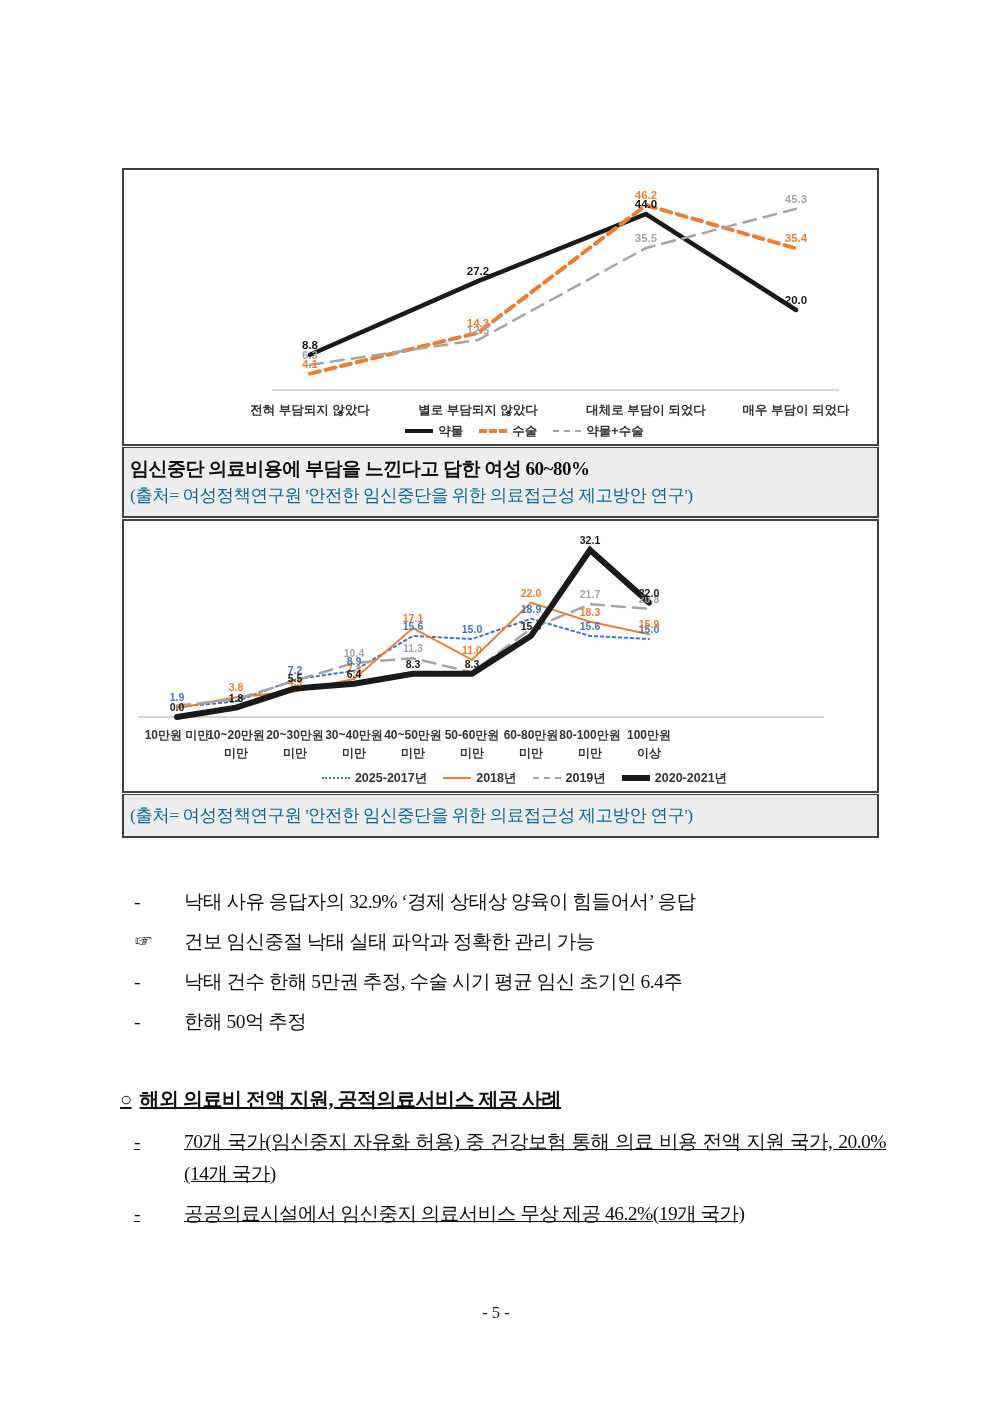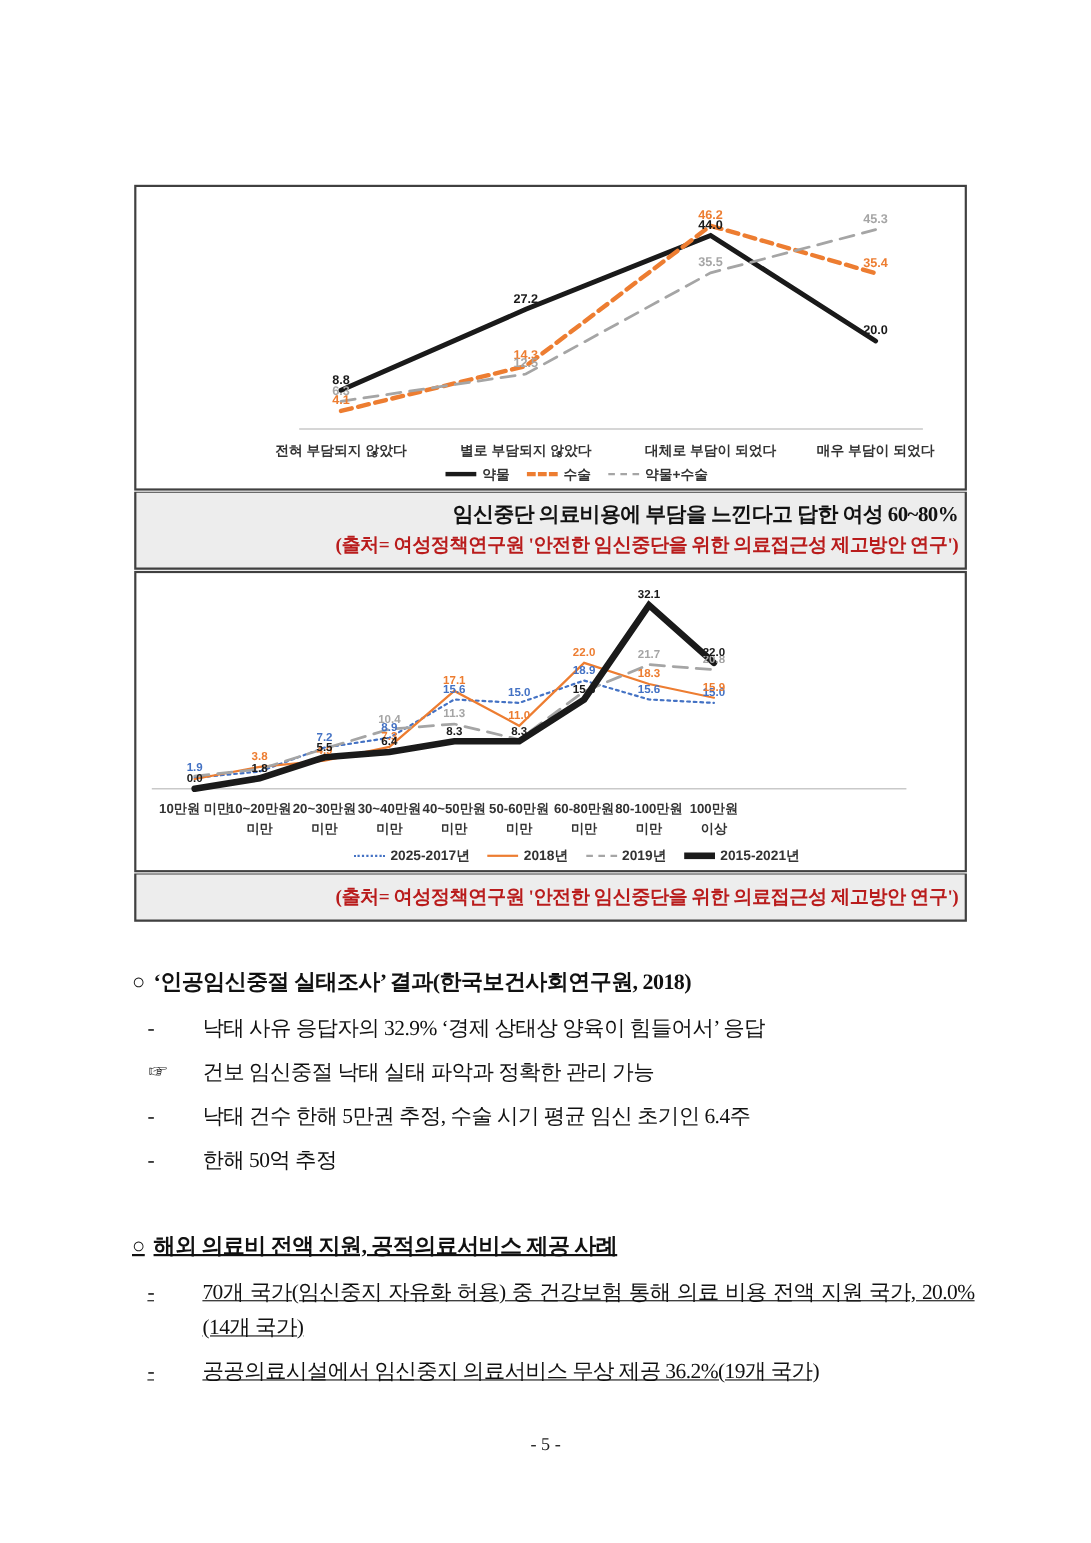--- a/index.html
+++ b/index.html
@@ -28,26 +28,26 @@
   .lm{display:inline-block; width:28px; height:0;}
   .lm-solid-thick{border-top:6px solid;}
   .lm-solid-bold{border-top:4px solid;}
   .lm-solid{border-top:2.5px solid;}
   .lm-dashed-thick{border-top:4px dashed;}
   .lm-long-dash{border-top:2.5px dashed;}
   .lm-dotted{border-top:2.5px dotted;}
   .caption-box{
     border:2px solid #404040; border-top-width:1px; margin-top:1px;
     background:#EDEDED; box-sizing:border-box; width:757px;
-    text-align:right; padding:7px 6px 8px 6px;
+    text-align:left; padding:7px 6px 8px 6px;
   }
   .caption-title{font-size:19px; line-height:27px; letter-spacing:-0.5px;}
   .caption-title span{font-weight:700;}
   .caption-title span.seg-normal{font-weight:400;}
-  .caption-source{font-size:17.5px; line-height:26px; letter-spacing:-0.5px; color:#b91c1c;font-weight:bold;}
+  .caption-source{font-size:17.5px; line-height:26px; letter-spacing:-0.5px; color:#0369a1;}
   
   .body-text{position:absolute; left:120px; top:878px; width:766px;}
   .sec-heading{
     font-size:20px; font-weight:700; letter-spacing:-0.5px;
     margin:0 0 12px 0; line-height:30px;
   }
   .sec-heading .bullet{font-weight:400; margin-right:8px;}
   .sec2{margin-top:46px;text-decoration:underline;}
   .sec-item{
     display:flex; margin:8px 0 8px 14px; font-size:19.5px; letter-spacing:-0.5px;
@@ -170,33 +170,32 @@
           <span class="legend-item">
             <span class="lm lm-solid" style="border-color: rgb(237, 125, 49);"></span>
             <span>2018년</span>
           </span>
           <span class="legend-item">
             <span class="lm lm-long-dash" style="border-color: rgb(165, 165, 165);"></span>
             <span>2019년</span>
           </span>
           <span class="legend-item">
             <span class="lm lm-solid-thick" style="border-color: rgb(26, 26, 26);"></span>
-            <span>2015-2021년</span>
+            <span>2020-2021년</span>
           </span>
         </div>
     </div>
     <div class="caption-box">
       <div class="caption-source">(출처= 여성정책연구원 '안전한 임신중단을 위한 의료접근성 제고방안 연구')</div>
     </div>
   </section>
 
   <div class="body-text">
 
     <div class="sec1">
-      <p class="sec-heading"><span class="bullet">○</span><span>‘인공임신중절 실태조사’ 결과(한국보건사회연구원, 2018)</span></p>
       <div class="sec-item">
         <span class="marker">-</span>
         <span class="item-text">낙태 사유 응답자의 32.9% ‘경제 상태상 양육이 힘들어서’ 응답</span>
       </div>
       <div class="sec-item">
         <span class="marker">☞</span>
         <span class="item-text">건보 임신중절 낙태 실태 파악과 정확한 관리 가능</span>
       </div>
       <div class="sec-item">
         <span class="marker">-</span>
@@ -209,21 +208,21 @@
     </div>
 
     <div class="sec2">
       <p class="sec-heading"><span class="bullet">○</span><span>해외 의료비 전액 지원, 공적의료서비스 제공 사례</span></p>
       <div class="sec-item">
         <span class="marker">-</span>
         <span class="item-text">70개 국가(임신중지 자유화 허용) 중 건강보험 통해 의료 비용 전액 지원 국가, 20.0%(14개 국가)</span>
       </div>
       <div class="sec-item">
         <span class="marker">-</span>
-        <span class="item-text">공공의료시설에서 임신중지 의료서비스 무상 제공 36.2%(19개 국가)</span>
+        <span class="item-text">공공의료시설에서 임신중지 의료서비스 무상 제공 46.2%(19개 국가)</span>
       </div>
     </div>
 
   </div>
 
   <div class="footer">- 5 -</div>
 
 </div>
 
 </body></html>

